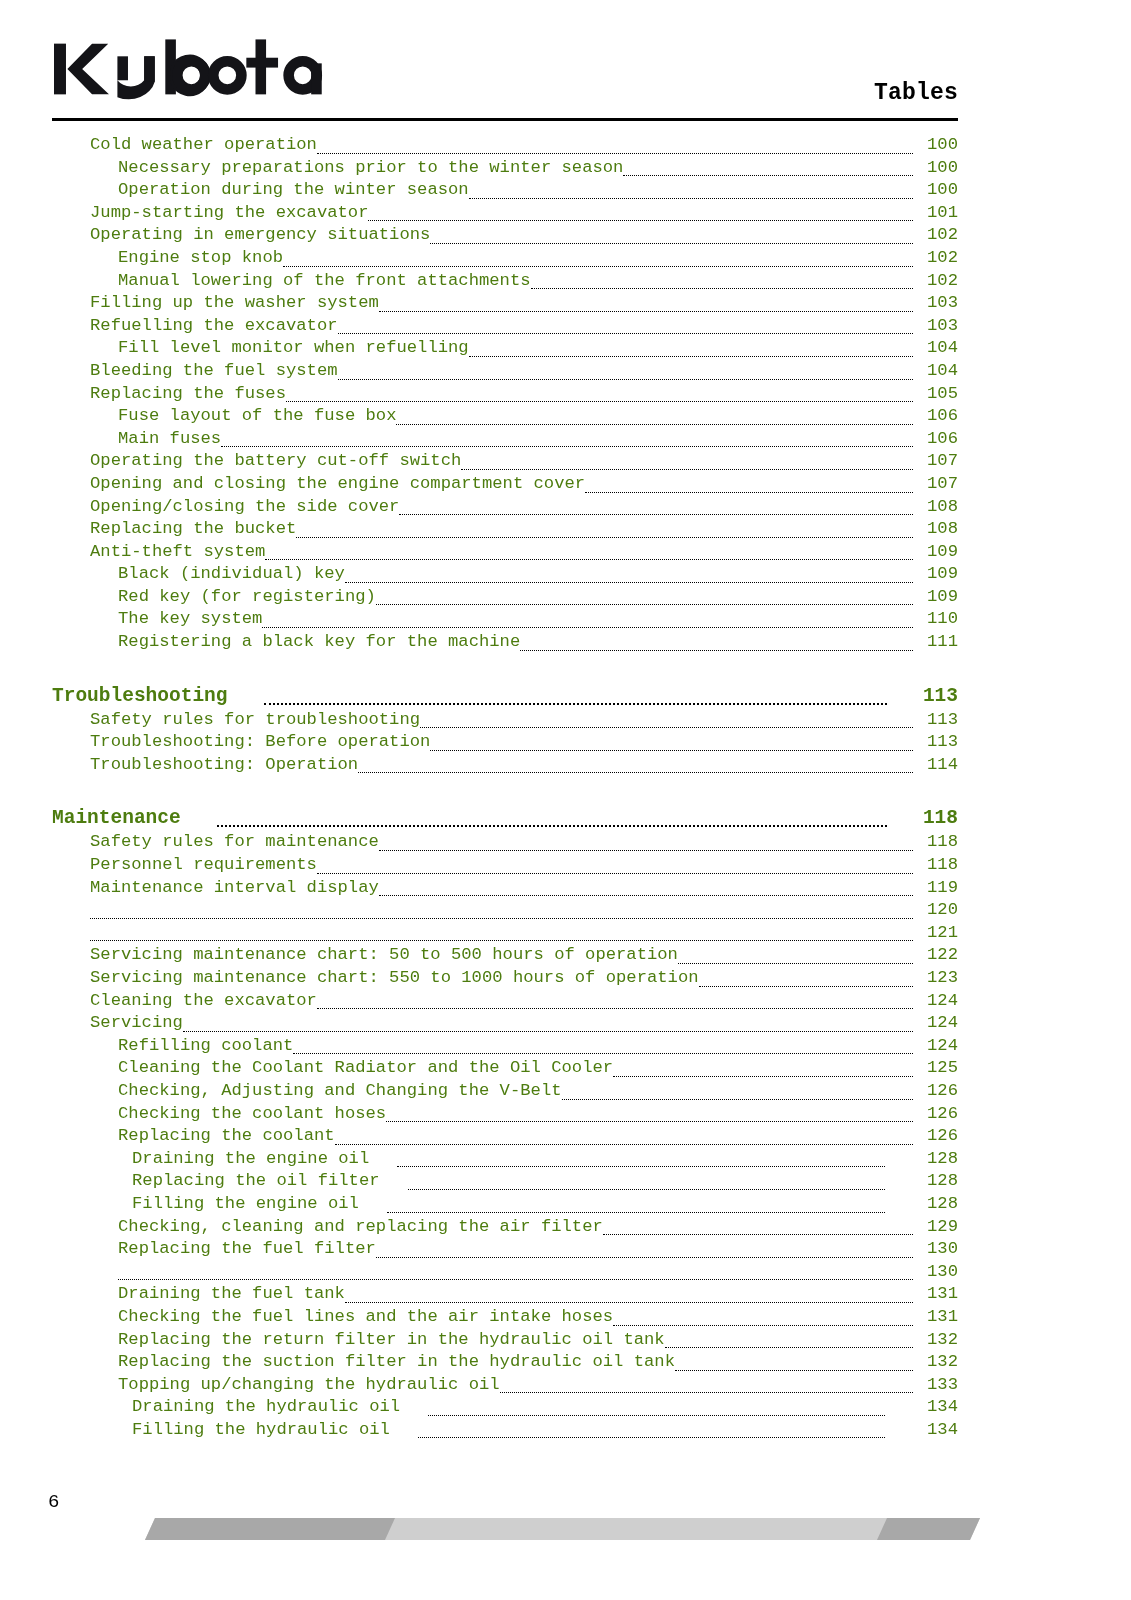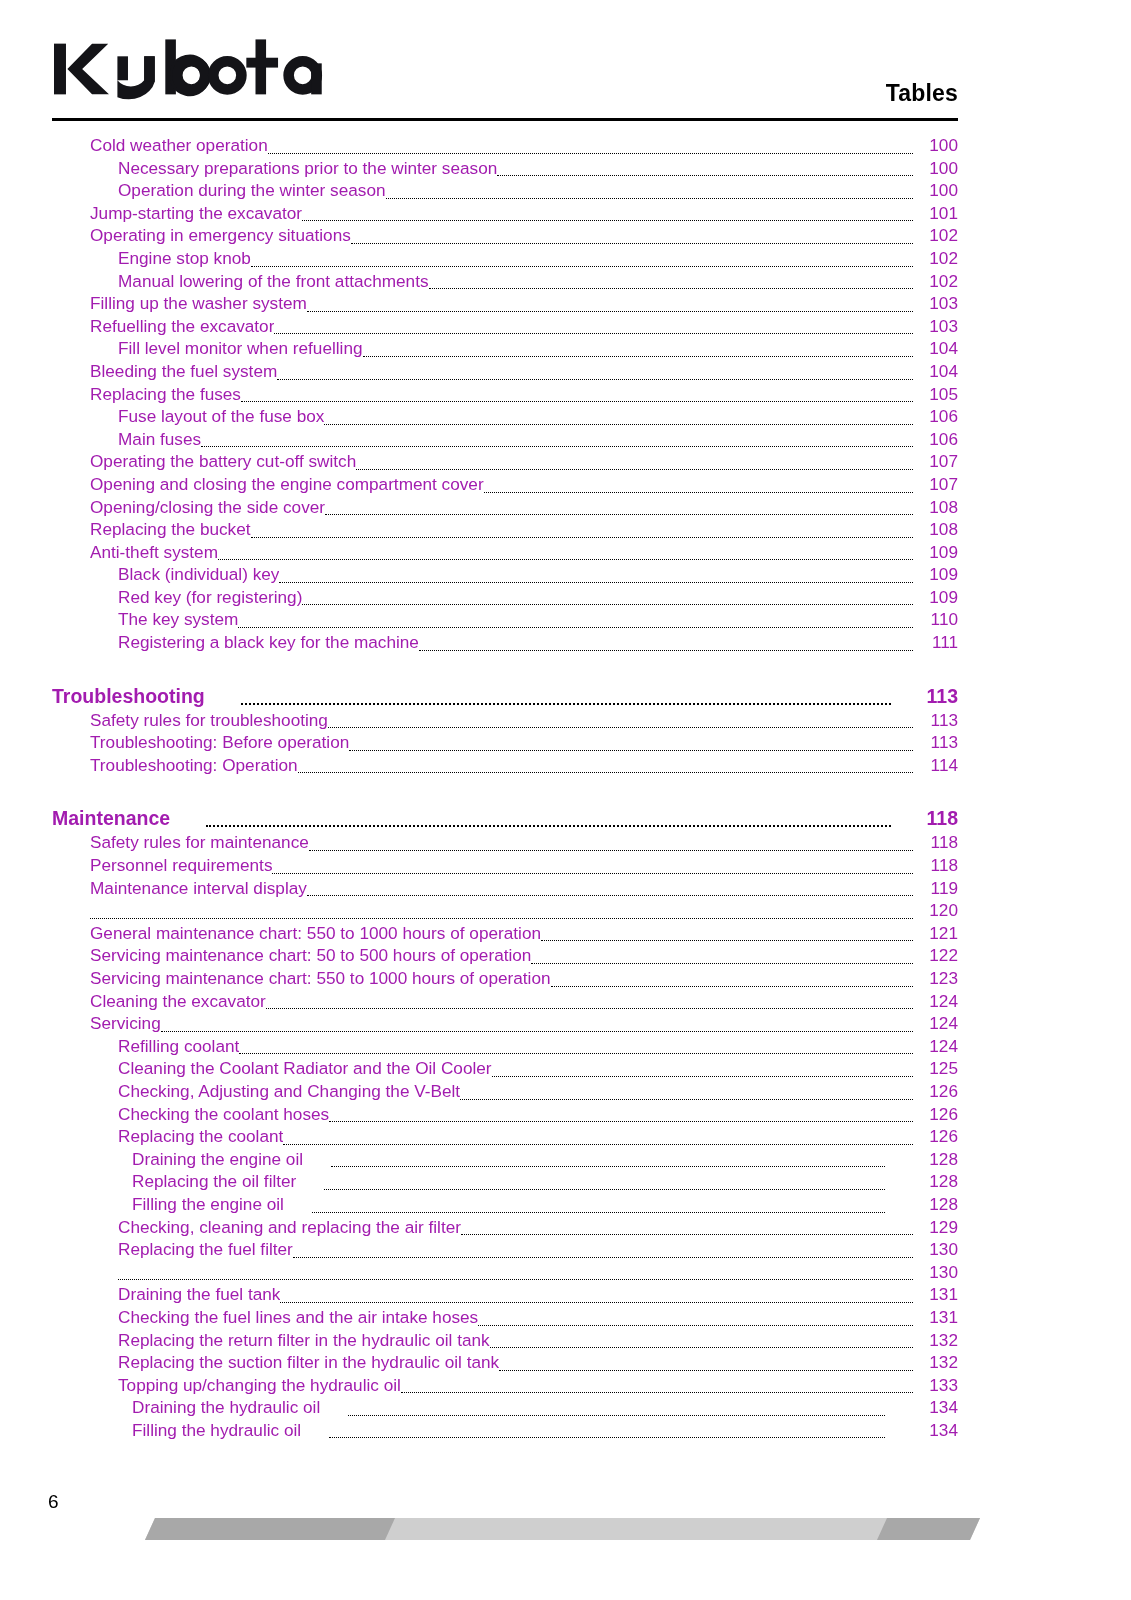--- a/index.html
+++ b/index.html
@@ -15,20 +15,21 @@
     color: #000000;
     position: relative;
     overflow: hidden;
   }
 
   .page {
     position: relative;
     width: 1131px;
     height: 1261px;
     background: #ffffff;
+    font-family: Liberation Mono, monospace;
   }
 
   
   .header {
     position: absolute;
     left: 52px;
     top: 38px;
     width: 906px;
     height: 80px;
   }
@@ -68,21 +69,21 @@
     width: 906px;
   }
 
   .entry {
     display: flex;
     align-items: flex-end;
     width: 100%;
     font-size: 17.2px;
     line-height: 22.6px;
     white-space: nowrap;
-    color: #a21caf;
+    color: #4d7c0f;
   }
 
   .entry .label {
     flex: 0 0 auto;
     overflow: hidden;
   }
 
   .entry .leader {
     flex: 1 1 auto;
     overflow: hidden;
@@ -334,21 +335,20 @@
       <div class="entry lvl1">
         <span class="label">Maintenance interval display</span>
         <span class="leader"></span>
         <span class="pageno">119</span>
       </div>
       <div class="entry lvl1">
         <span class="leader"></span>
         <span class="pageno">120</span>
       </div>
       <div class="entry lvl1">
-        <span class="label">General maintenance chart: 550 to 1000 hours of operation</span>
         <span class="leader"></span>
         <span class="pageno">121</span>
       </div>
       <div class="entry lvl1">
         <span class="label">Servicing maintenance chart: 50 to 500 hours of operation</span>
         <span class="leader"></span>
         <span class="pageno">122</span>
       </div>
       <div class="entry lvl1">
         <span class="label">Servicing maintenance chart: 550 to 1000 hours of operation</span>

